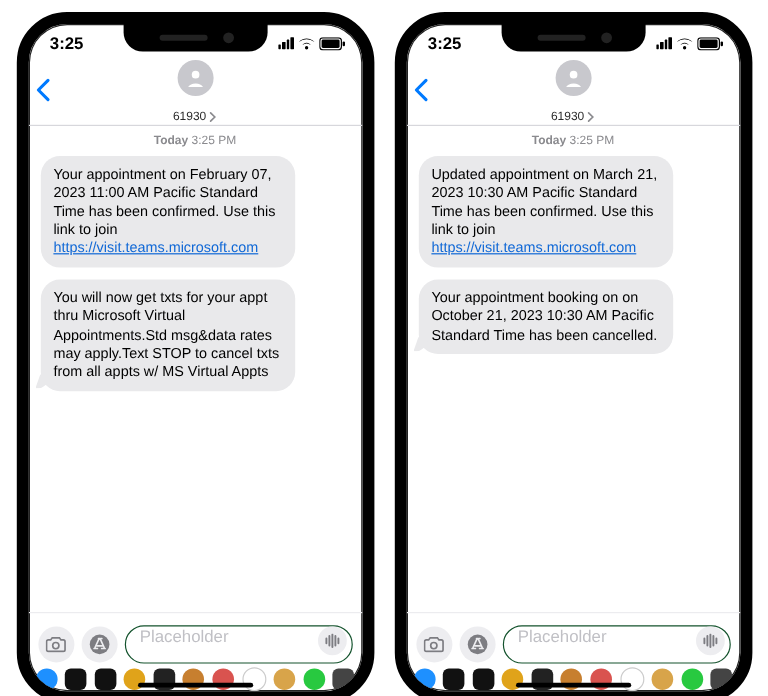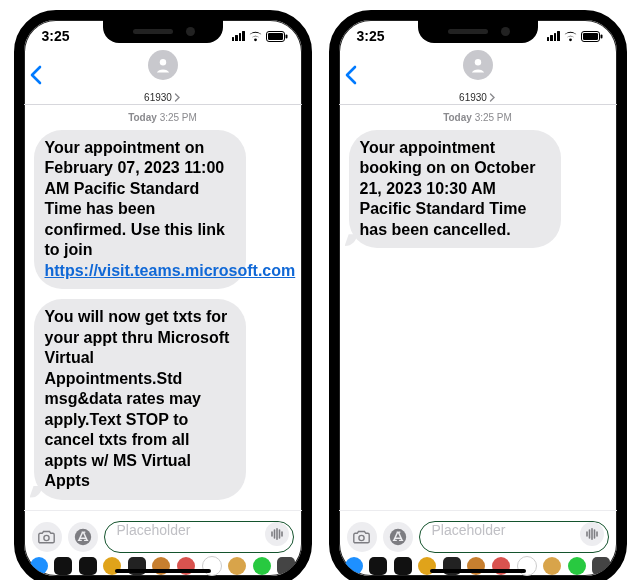--- a/index.html
+++ b/index.html
@@ -22,21 +22,21 @@
   .back svg{display:block}
   .contact{display:flex;flex-direction:column;align-items:center;gap:12px;}
   .avatar{width:30px;height:30px;border-radius:50%;background:#c8c8cd;display:flex;align-items:center;justify-content:center;}
   .avatar svg{display:block}
   .cname{font-size:10px;color:#2b2b2b;display:flex;align-items:center;gap:2px;}
   .cname svg{display:block}
   
   .thread{position:absolute;top:84px;bottom:66px;left:0;right:0;overflow:hidden;padding:4px 8px 0 8px;box-sizing:border-box;}
   .tstamp{text-align:center;font-size:10px;color:#8a8a8e;margin:4px 0 7px}
   .tstamp b{font-weight:600;color:#8a8a8e}
-  .bubble{max-width:190px;background:#e9e9eb;border-radius:28px;padding:8px 11px;font-size:16px;line-height:1.28;color:#000;margin:0 0 10px 2px;position:relative;font-weight:bold;}
+  .bubble{max-width:190px;background:#e9e9eb;border-radius:16px;padding:8px 11px;font-size:12px;line-height:1.28;color:#000;margin:0 0 10px 2px;position:relative;}
   .bubble .link{color:#1068d6;text-decoration:underline;}
   .bubble.last::after{content:"";position:absolute;left:-4px;bottom:2px;width:12px;height:12px;background:#e9e9eb;border-bottom-right-radius:12px;clip-path:polygon(35% 0,100% 0,100% 100%,0 100%);transform:rotate(0deg);}
   
   .compose{position:absolute;left:0;right:0;bottom:18px;height:48px;padding:4px 8px 0 8px;display:flex;align-items:center;gap:6px;box-sizing:border-box;border-top:1px solid #ececef;}
   .roundbtn{width:30px;height:30px;border-radius:50%;background:#ededf0;display:flex;align-items:center;justify-content:center;color:#7d7d82;}
   .roundbtn svg{display:block}
   .msgfield{flex:1;height:30px;border:1px solid #14532d;border-radius:16px;display:flex;padding:0 4px 0 12px;color:#c0c0c5;font-size:14px;}
   .msgfield .ph{flex:1}
   .waveform{width:24px;height:24px;border-radius:50%;background:#ededf0;display:flex;align-items:center;justify-content:center;color:#7d7d82;}
   
@@ -195,20 +195,23 @@
             <svg width="7" height="9" viewBox="0 0 7 9">
               <path d="M1.5 1 5 4.5 1.5 8" fill="none" stroke="#8a8a8e" stroke-width="1.4" stroke-linecap="round"></path>
             </svg>
           </span>
       </div>
     </div>
 
     <div class="thread">
       <div class="tstamp"><b>Today</b> <span>3:25 PM</span></div>
 
+      <div class="bubble">
+        <span>Updated appointment on March 21, 2023 10:30 AM Pacific Standard Time has been confirmed. Use this link to join </span><span class="link">https://visit.teams.microsoft.com</span>
+      </div>
 
 
       <div class="bubble last">
         <span>Your appointment booking on on October 21, 2023 10:30 AM Pacific Standard Time has been cancelled.</span>
       </div>
     </div>
 
     <div class="compose">
       <span class="roundbtn">
           <svg width="17" height="14" viewBox="0 0 17 14">

